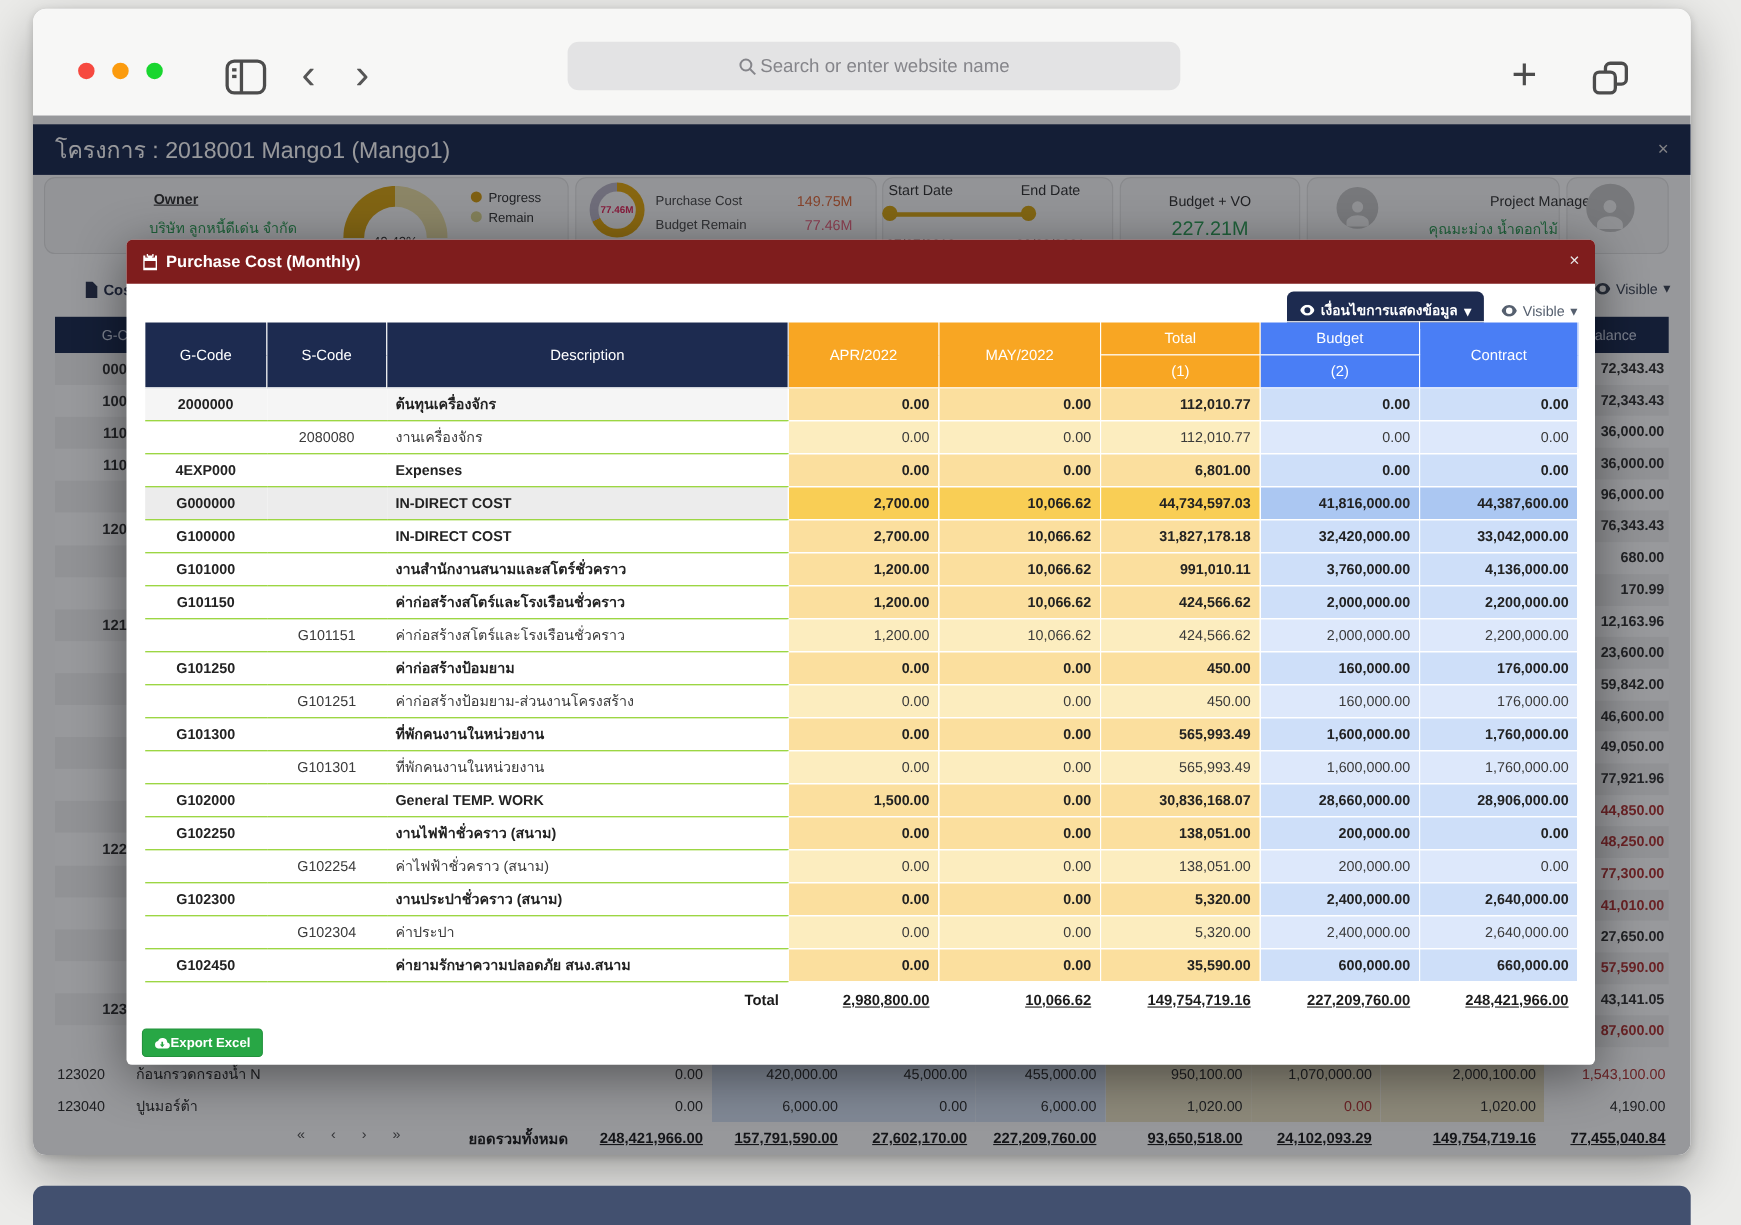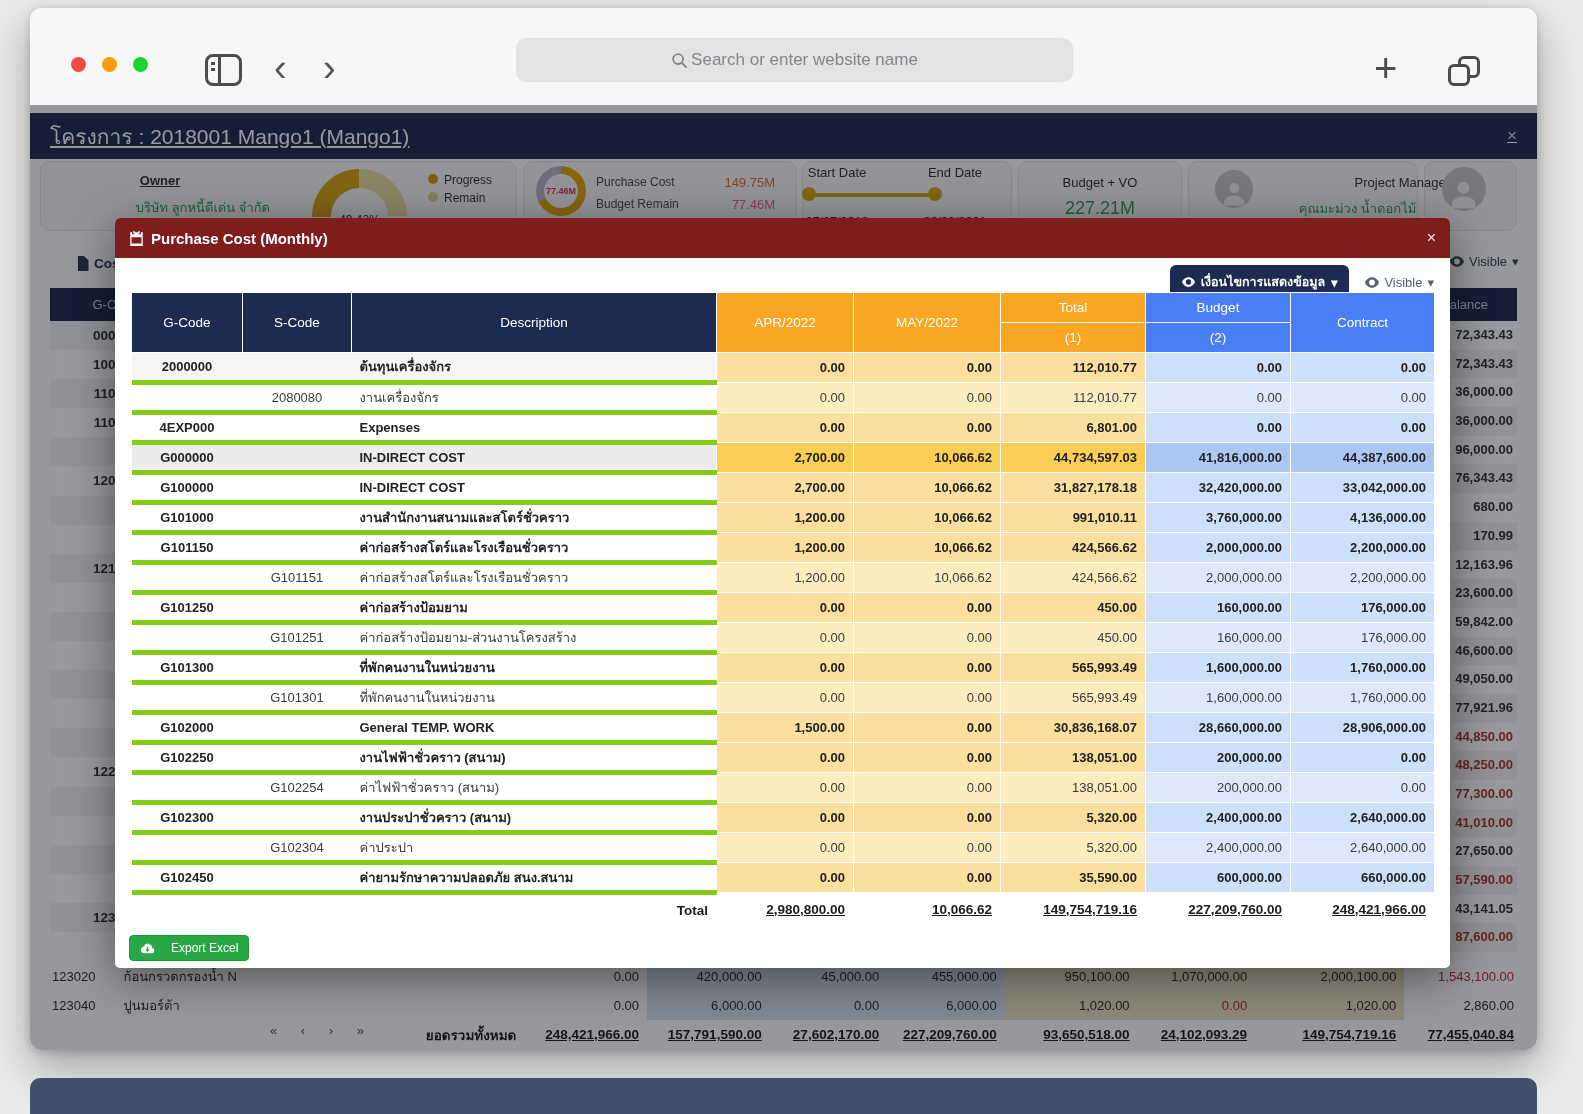--- a/index.html
+++ b/index.html
@@ -22,21 +22,21 @@
                display:flex; align-items:center; justify-content:center; gap:3px; color:#85858a; font-size:17px; }
   .chrome-plus { position:absolute; left:1344px; top:38px; font-size:40px; font-weight:200; color:#4c4c4c; line-height:44px; }
   .tabs-icon { position:absolute; left:1418px; top:48px; width:32px; height:30px; }
   .tabs-icon .sq1 { position:absolute; right:0; top:0; width:22px; height:22px; border:3px solid #4c4c4c; border-radius:6px; }
   .tabs-icon .sq2 { position:absolute; left:0; bottom:0; width:22px; height:22px; border:3px solid #4c4c4c; border-radius:6px; background:#f7f7f6; }
 
   
   .page { position:absolute; left:0; top:97px; width:1507px; height:945px; background:#fdfdfd; }
   .page::after { content:""; position:absolute; inset:0; background:rgba(10,12,18,.42); z-index:50; }
   .ptitle { position:absolute; left:0; top:8px; width:100%; height:46px; background:#1d2b50; color:#fff;
-            display:flex; align-items:center; padding:0 20px; font-size:21px;text-decoration:underline; }
+            display:flex; align-items:center; padding:0 20px; font-size:21px; }
   .ptitle .x { margin-left:auto; color:#d8d8d8; font-size:17px; }
   .card { position:absolute; top:56px; height:70px; background:#f7f7f7; border:1px solid #e2e2e2; border-radius:10px; }
   .ib { position:absolute; font-size:13px; color:#333; }
   .green { color:#2f9e57; }
   .halfdonut { position:absolute; left:282px; top:64px; width:95px; height:48px; overflow:hidden; }
   .halfdonut i { position:absolute; left:0; top:0; width:95px; height:95px; border-radius:50%;
       background:conic-gradient(from -90deg,#d7a414 0deg 89deg,#e8dda2 89deg 180deg,transparent 180deg 360deg); }
   .halfdonut em { position:absolute; left:19px; top:19px; width:57px; height:57px; border-radius:50%; background:#f7f7f7; }
   .dot { display:inline-block; width:10px; height:10px; border-radius:50%; margin-right:6px; }
   .ring { position:absolute; left:506px; top:61px; width:50px; height:50px; border-radius:50%;
@@ -82,37 +82,37 @@
   .filter-btn { background:#1d2b50; color:#fff; font-size:12.5px; border:none; border-radius:6px; padding:7px 12px;
                 display:flex; align-items:center; gap:6px; font-weight:bold; }
   .visible-btn { color:#56606f; font-size:13px; display:flex; align-items:center; gap:5px; background:none; border:none; }
   .mtable { position:absolute; left:16px; top:74px; width:1303px; border-collapse:collapse; table-layout:fixed; font-size:13px; }
   .mtable th { border:1px solid #fff; font-weight:normal; color:#fff; font-size:13.5px; }
   .mtable th.navy { background:#1d2b50; height:60px; }
   .mtable th.amber { background:#f8a623; }
   .mtable th.blue  { background:#4a7ef5; }
   .mtable thead tr { height:30px; }
   .mtable tbody td { height:30px; padding:0 8px; white-space:nowrap; overflow:hidden; color:#3a3a3a; }
-  .mtable td.tl { background:#fff; border-bottom:5px solid #84cc16; }
+  .mtable td.tl { background:#fff; border-bottom:1px solid #84cc16; }
   .mtable td.cg, .mtable td.cs { text-align:center; }
   .mtable td.num { text-align:right; border:1px solid #fff; }
   .mtable td.amb { background:#fcedbf; }
   .mtable td.blu { background:#dde8fb; }
   .mtable tr.bold td { font-weight:bold; color:#222; }
   .mtable tr.bold td.amb { background:#fbdf9e; }
   .mtable tr.bold td.blu { background:#cedff9; }
   .mtable tr.shade td.tl { background:#f5f5f5; }
   .mtable tr.hl td.tl { background:#ececec; }
   .mtable tr.hl td.amb { background:#f9ce55; }
   .mtable tr.hl td.blu { background:#abc7f2; }
   .mtable tfoot td { height:33px; padding:0 8px; font-weight:bold; color:#1c1c1c; font-size:13.5px; }
   .mtable tfoot td.num { text-decoration:underline; }
   .mtable tfoot td.lbl { text-align:right; }
   .export-btn { position:absolute; left:14px; bottom:7px; background:#28a745; color:#fff; border:1px solid #23923d;
-                border-radius:4px; font-size:12px; padding:5px 10px; display:flex; align-items:center; gap:16px; font-weight:normal; }
+                border-radius:4px; font-size:12px; padding:5px 10px; display:flex; align-items:center; gap:0; font-weight:bold; }
 
   .deskbar { position:absolute; left:30px; top:1078px; width:1507px; height:36px; background:#42506f; border-radius:10px 10px 0 0; }
   svg.ic { display:block; }
 </style>
 </head>
 <body>
 
 <div class="window">
   <div class="chrome">
     <div class="lights">
@@ -290,21 +290,21 @@
           <tr>
             <td>123040</td>
             <td>ปูนมอร์ต้า</td>
             <td class="num">0.00</td>
             <td class="num blue">6,000.00</td>
             <td class="num blue">0.00</td>
             <td class="num blue">6,000.00</td>
             <td class="num khaki">1,020.00</td>
             <td class="num khaki red">0.00</td>
             <td class="num khaki">1,020.00</td>
-            <td class="num">2,860.00</td>
+            <td class="num">4,190.00</td>
           </tr>
           <tr class="gt">
             <td colspan="2" style="text-align: right;">ยอดรวมทั้งหมด</td>
             <td class="num">248,421,966.00</td>
             <td class="num">157,791,590.00</td>
             <td class="num">27,602,170.00</td>
             <td class="num">227,209,760.00</td>
             <td class="num">93,650,518.00</td>
             <td class="num">24,102,093.29</td>
             <td class="num">149,754,719.16</td>

